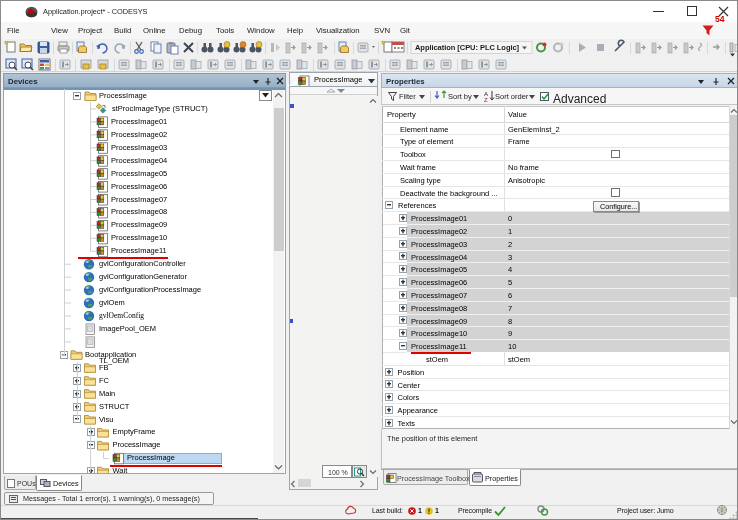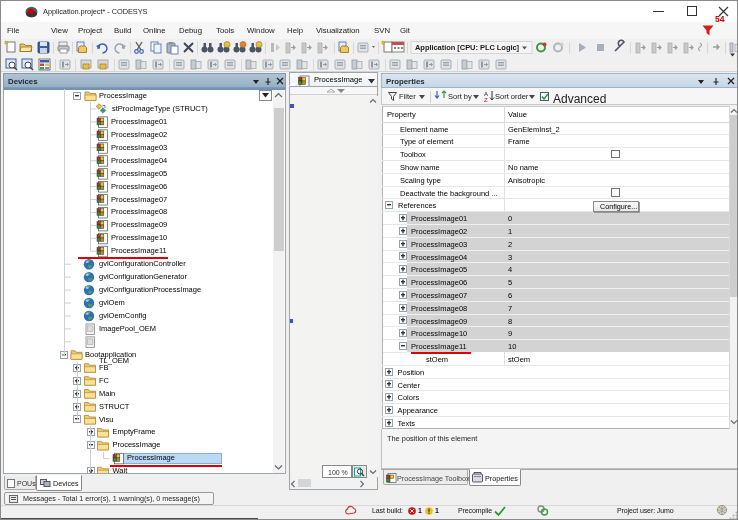--- a/index.html
+++ b/index.html
@@ -268,21 +268,21 @@
 <div style="position:absolute;left:110px;top:194.51999999999998px;font-size:7.5px;color:#000;white-space:nowrap;line-height:1;">ProcessImage07</div>
 <div style="position:absolute;left:110px;top:207.45999999999998px;font-size:7.5px;color:#000;white-space:nowrap;line-height:1;">ProcessImage08</div>
 <div style="position:absolute;left:110px;top:220.4px;font-size:7.5px;color:#000;white-space:nowrap;line-height:1;">ProcessImage09</div>
 <div style="position:absolute;left:110px;top:233.34px;font-size:7.5px;color:#000;white-space:nowrap;line-height:1;">ProcessImage10</div>
 <div style="position:absolute;left:110px;top:246.28px;font-size:7.5px;color:#000;white-space:nowrap;line-height:1;">ProcessImage11</div>
 <div style="position:absolute;left:77px;top:256.2px;width:90px;height:2px;background:#e00000;"></div>
 <div style="position:absolute;left:98px;top:259.22px;font-size:7.5px;color:#000;white-space:nowrap;line-height:1;">gvlConfigurationController</div>
 <div style="position:absolute;left:98px;top:272.15999999999997px;font-size:7.5px;color:#000;white-space:nowrap;line-height:1;">gvlConfigurationGenerator</div>
 <div style="position:absolute;left:98px;top:285.1px;font-size:7.5px;color:#000;white-space:nowrap;line-height:1;">gvlConfigurationProcessImage</div>
 <div style="position:absolute;left:98px;top:298.03999999999996px;font-size:7.5px;color:#000;white-space:nowrap;line-height:1;">gvlOem</div>
-<div style="position:absolute;left:98px;top:310.98px;font-size:7.5px;color:#000;white-space:nowrap;line-height:1;">gvlOemConfig</div>
+<div style="position:absolute;left:98px;top:310.98px;font-size:7.5px;color:#000;white-space:nowrap;line-height:1;font-family:Liberation Serif, serif;">gvlOemConfig</div>
 <div style="position:absolute;left:98px;top:323.91999999999996px;font-size:7.5px;color:#000;white-space:nowrap;line-height:1;">ImagePool_OEM</div>
 <div style="position:absolute;left:98px;top:356px;font-size:7.5px;color:#000;white-space:nowrap;line-height:1;">TL_OEM</div>
 <svg style="left:59px;top:350px;" width="8" height="8" viewBox="0 0 8 8">
       <rect x="0.5" y="0.5" width="7" height="7" fill="#fdfdfd" stroke="#94a2ae" stroke-width="1"></rect>
       <rect x="2" y="3" width="4" height="1.4" fill="#333"></rect>
     </svg>
 <div style="position:absolute;left:84px;top:349.8px;font-size:7.5px;color:#000;white-space:nowrap;line-height:1;">Bootapplication</div>
 <svg style="left:72px;top:363px;" width="8" height="8" viewBox="0 0 8 8">
       <rect x="0.5" y="0.5" width="7" height="7" fill="#fdfdfd" stroke="#94a2ae" stroke-width="1"></rect>
       <rect x="2" y="3" width="4" height="1.4" fill="#333"></rect>
@@ -580,22 +580,22 @@
 <div style="position:absolute;left:381px;top:133.3px;width:347px;height:0.8px;background:#e6e6e6;"></div>
 <div style="position:absolute;left:399px;top:124.6px;font-size:7.5px;color:#000;white-space:nowrap;line-height:1;">Element name</div>
 <div style="position:absolute;left:507px;top:124.6px;font-size:7.5px;color:#000;white-space:nowrap;line-height:1;">GenElemInst_2</div>
 <div style="position:absolute;left:381px;top:146.10000000000002px;width:347px;height:0.8px;background:#e6e6e6;"></div>
 <div style="position:absolute;left:399px;top:137.4px;font-size:7.5px;color:#000;white-space:nowrap;line-height:1;">Type of element</div>
 <div style="position:absolute;left:507px;top:137.4px;font-size:7.5px;color:#000;white-space:nowrap;line-height:1;">Frame</div>
 <div style="position:absolute;left:381px;top:158.9px;width:347px;height:0.8px;background:#e6e6e6;"></div>
 <div style="position:absolute;left:399px;top:150.2px;font-size:7.5px;color:#000;white-space:nowrap;line-height:1;">Toolbox</div>
 <div style="position:absolute;left:610px;top:148.79999999999998px;width:8.5px;height:8.5px;background:#fff;border:1px solid #707070;"></div>
 <div style="position:absolute;left:381px;top:171.70000000000002px;width:347px;height:0.8px;background:#e6e6e6;"></div>
-<div style="position:absolute;left:399px;top:163.0px;font-size:7.5px;color:#000;white-space:nowrap;line-height:1;">Show name</div>
-<div style="position:absolute;left:507px;top:163.0px;font-size:7.5px;color:#000;white-space:nowrap;line-height:1;">No name</div>
+<div style="position:absolute;left:399px;top:163.0px;font-size:7.5px;color:#000;white-space:nowrap;line-height:1;">Wait frame</div>
+<div style="position:absolute;left:507px;top:163.0px;font-size:7.5px;color:#000;white-space:nowrap;line-height:1;">No frame</div>
 <div style="position:absolute;left:381px;top:184.5px;width:347px;height:0.8px;background:#e6e6e6;"></div>
 <div style="position:absolute;left:399px;top:175.79999999999998px;font-size:7.5px;color:#000;white-space:nowrap;line-height:1;">Scaling type</div>
 <div style="position:absolute;left:507px;top:175.79999999999998px;font-size:7.5px;color:#000;white-space:nowrap;line-height:1;">Anisotropic</div>
 <div style="position:absolute;left:381px;top:197.3px;width:347px;height:0.8px;background:#e6e6e6;"></div>
 <div style="position:absolute;left:399px;top:188.6px;font-size:7.5px;color:#000;white-space:nowrap;line-height:1;">Deactivate the background ...</div>
 <div style="position:absolute;left:610px;top:187.2px;width:8.5px;height:8.5px;background:#fff;border:1px solid #707070;"></div>
 <div style="position:absolute;left:381px;top:210.10000000000002px;width:347px;height:0.8px;background:#e6e6e6;"></div>
 <div style="position:absolute;left:397px;top:201.4px;font-size:7.5px;color:#000;white-space:nowrap;line-height:1;">References</div>
 <svg style="left:384px;top:200px;" width="8" height="8" viewBox="0 0 8 8">
       <rect x="0.5" y="0.5" width="7" height="7" fill="#fdfdfd" stroke="#94a2ae" stroke-width="1"></rect>

